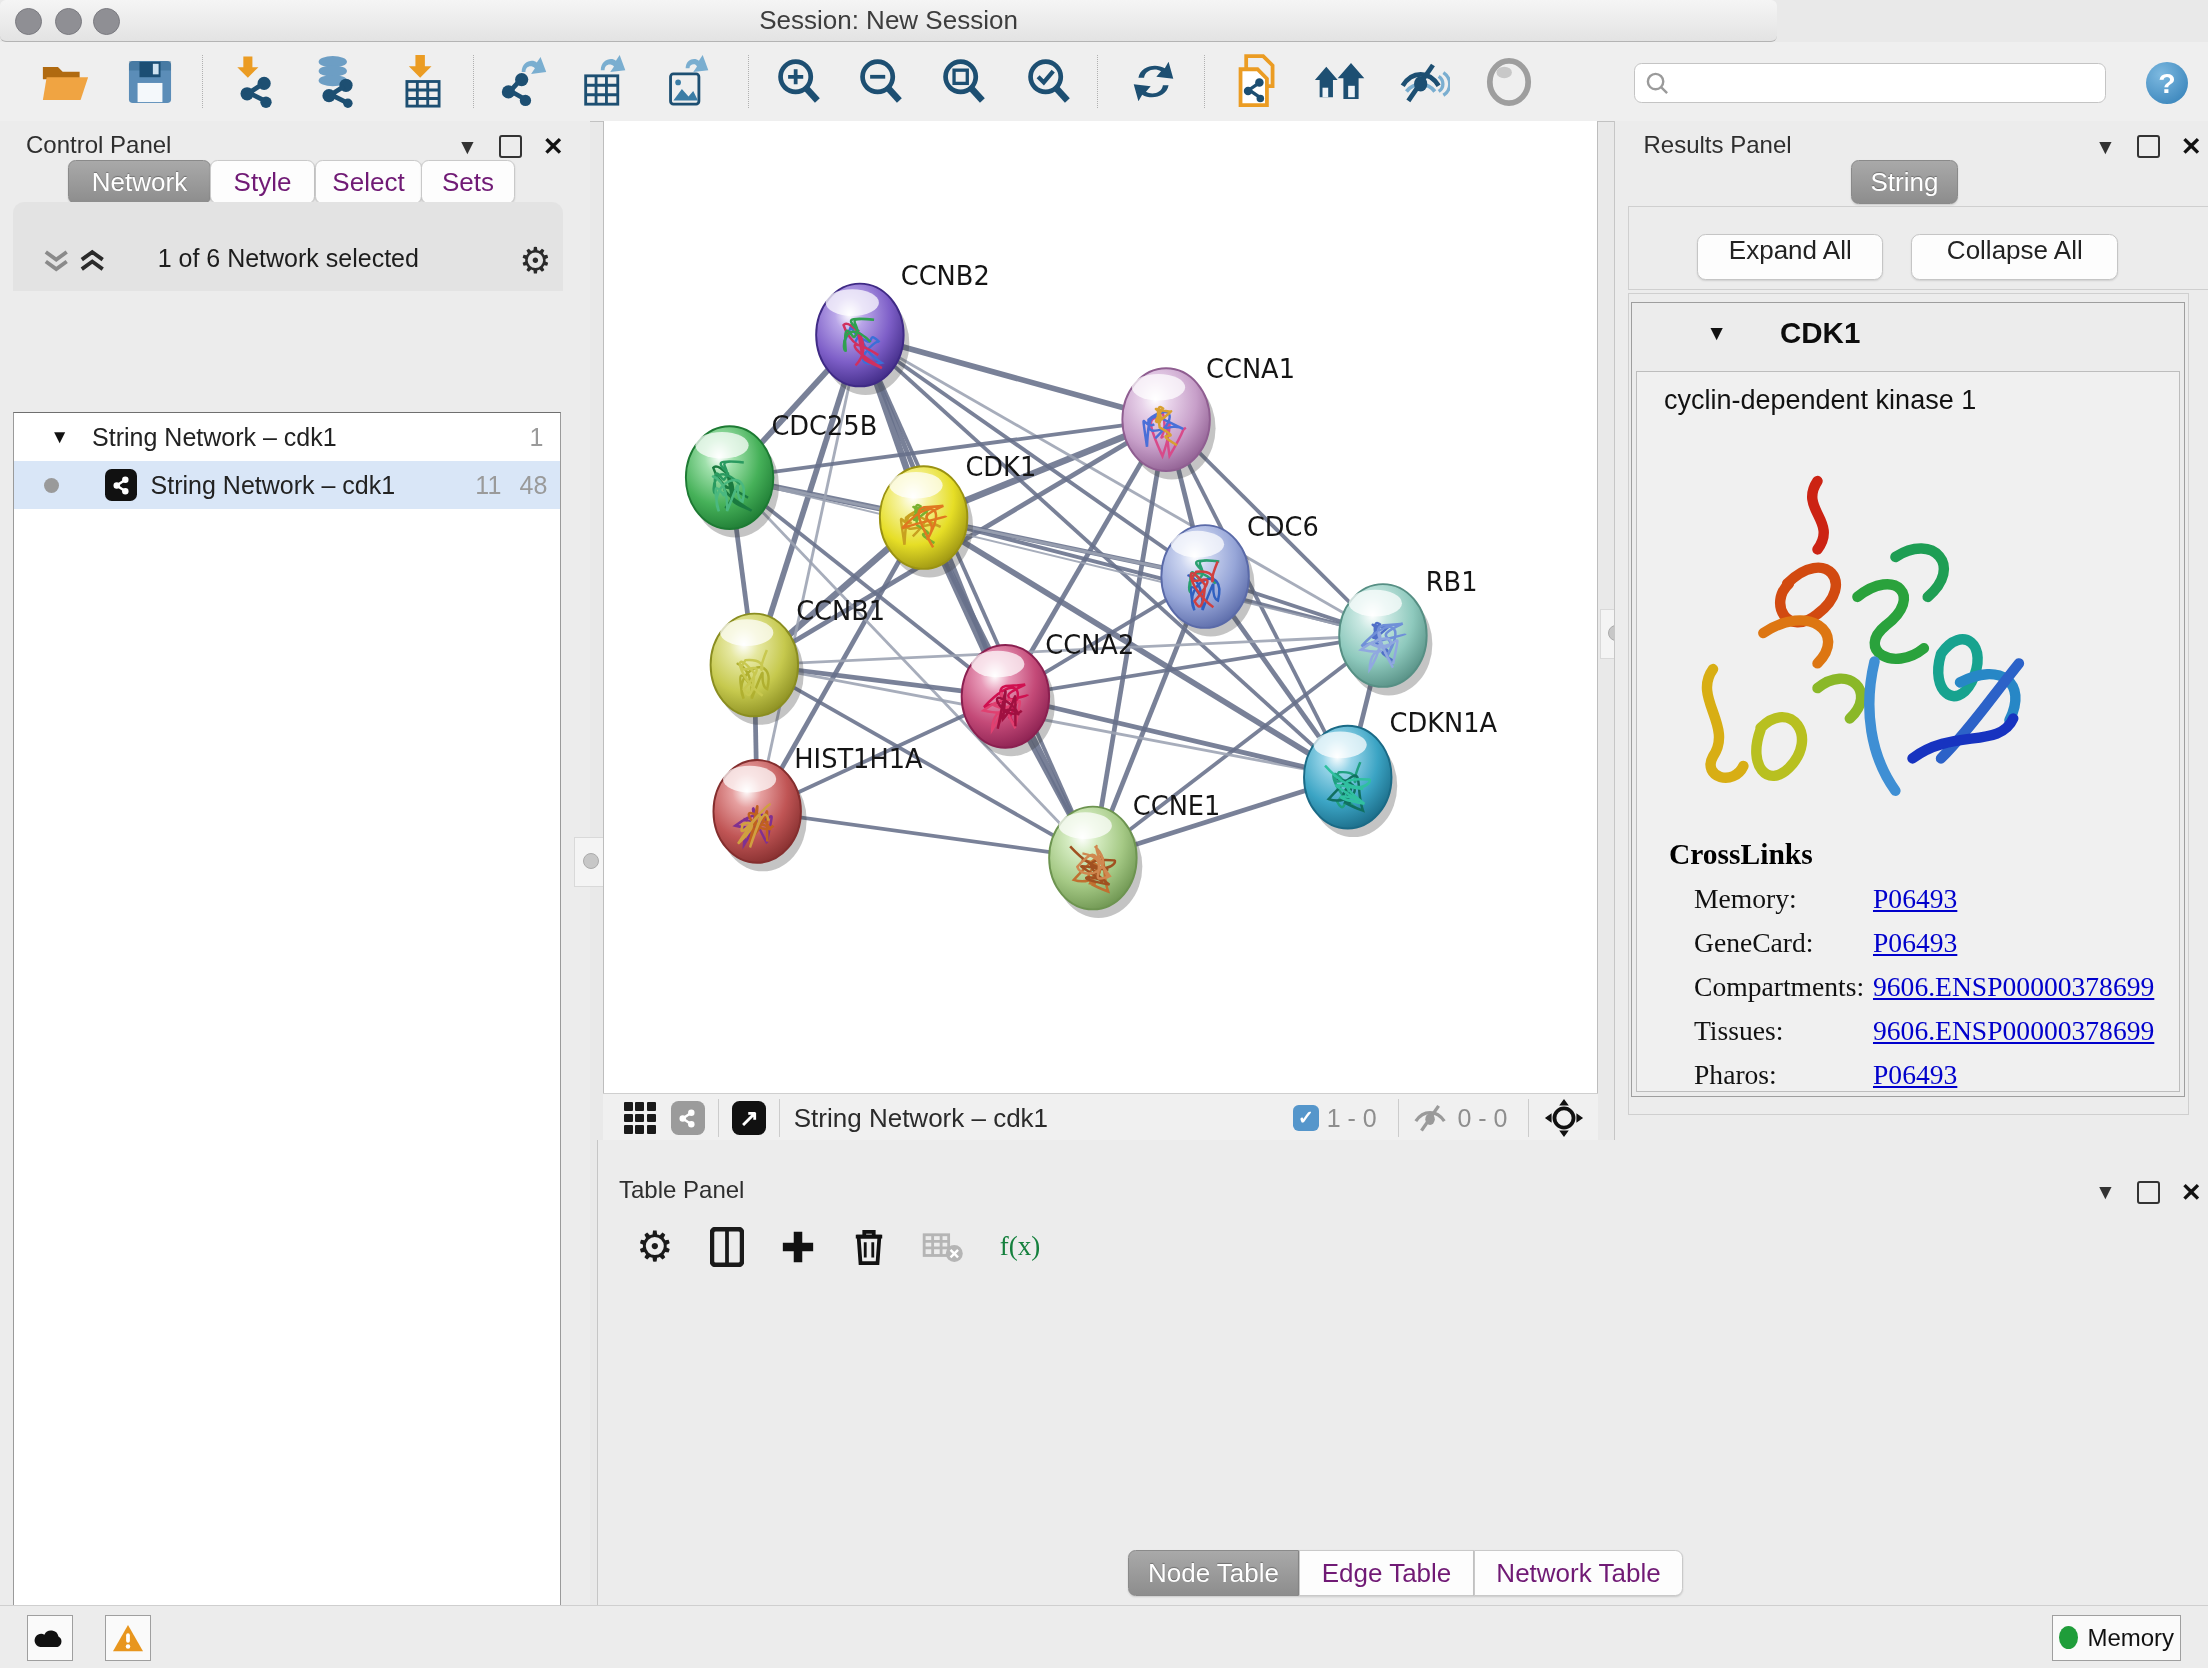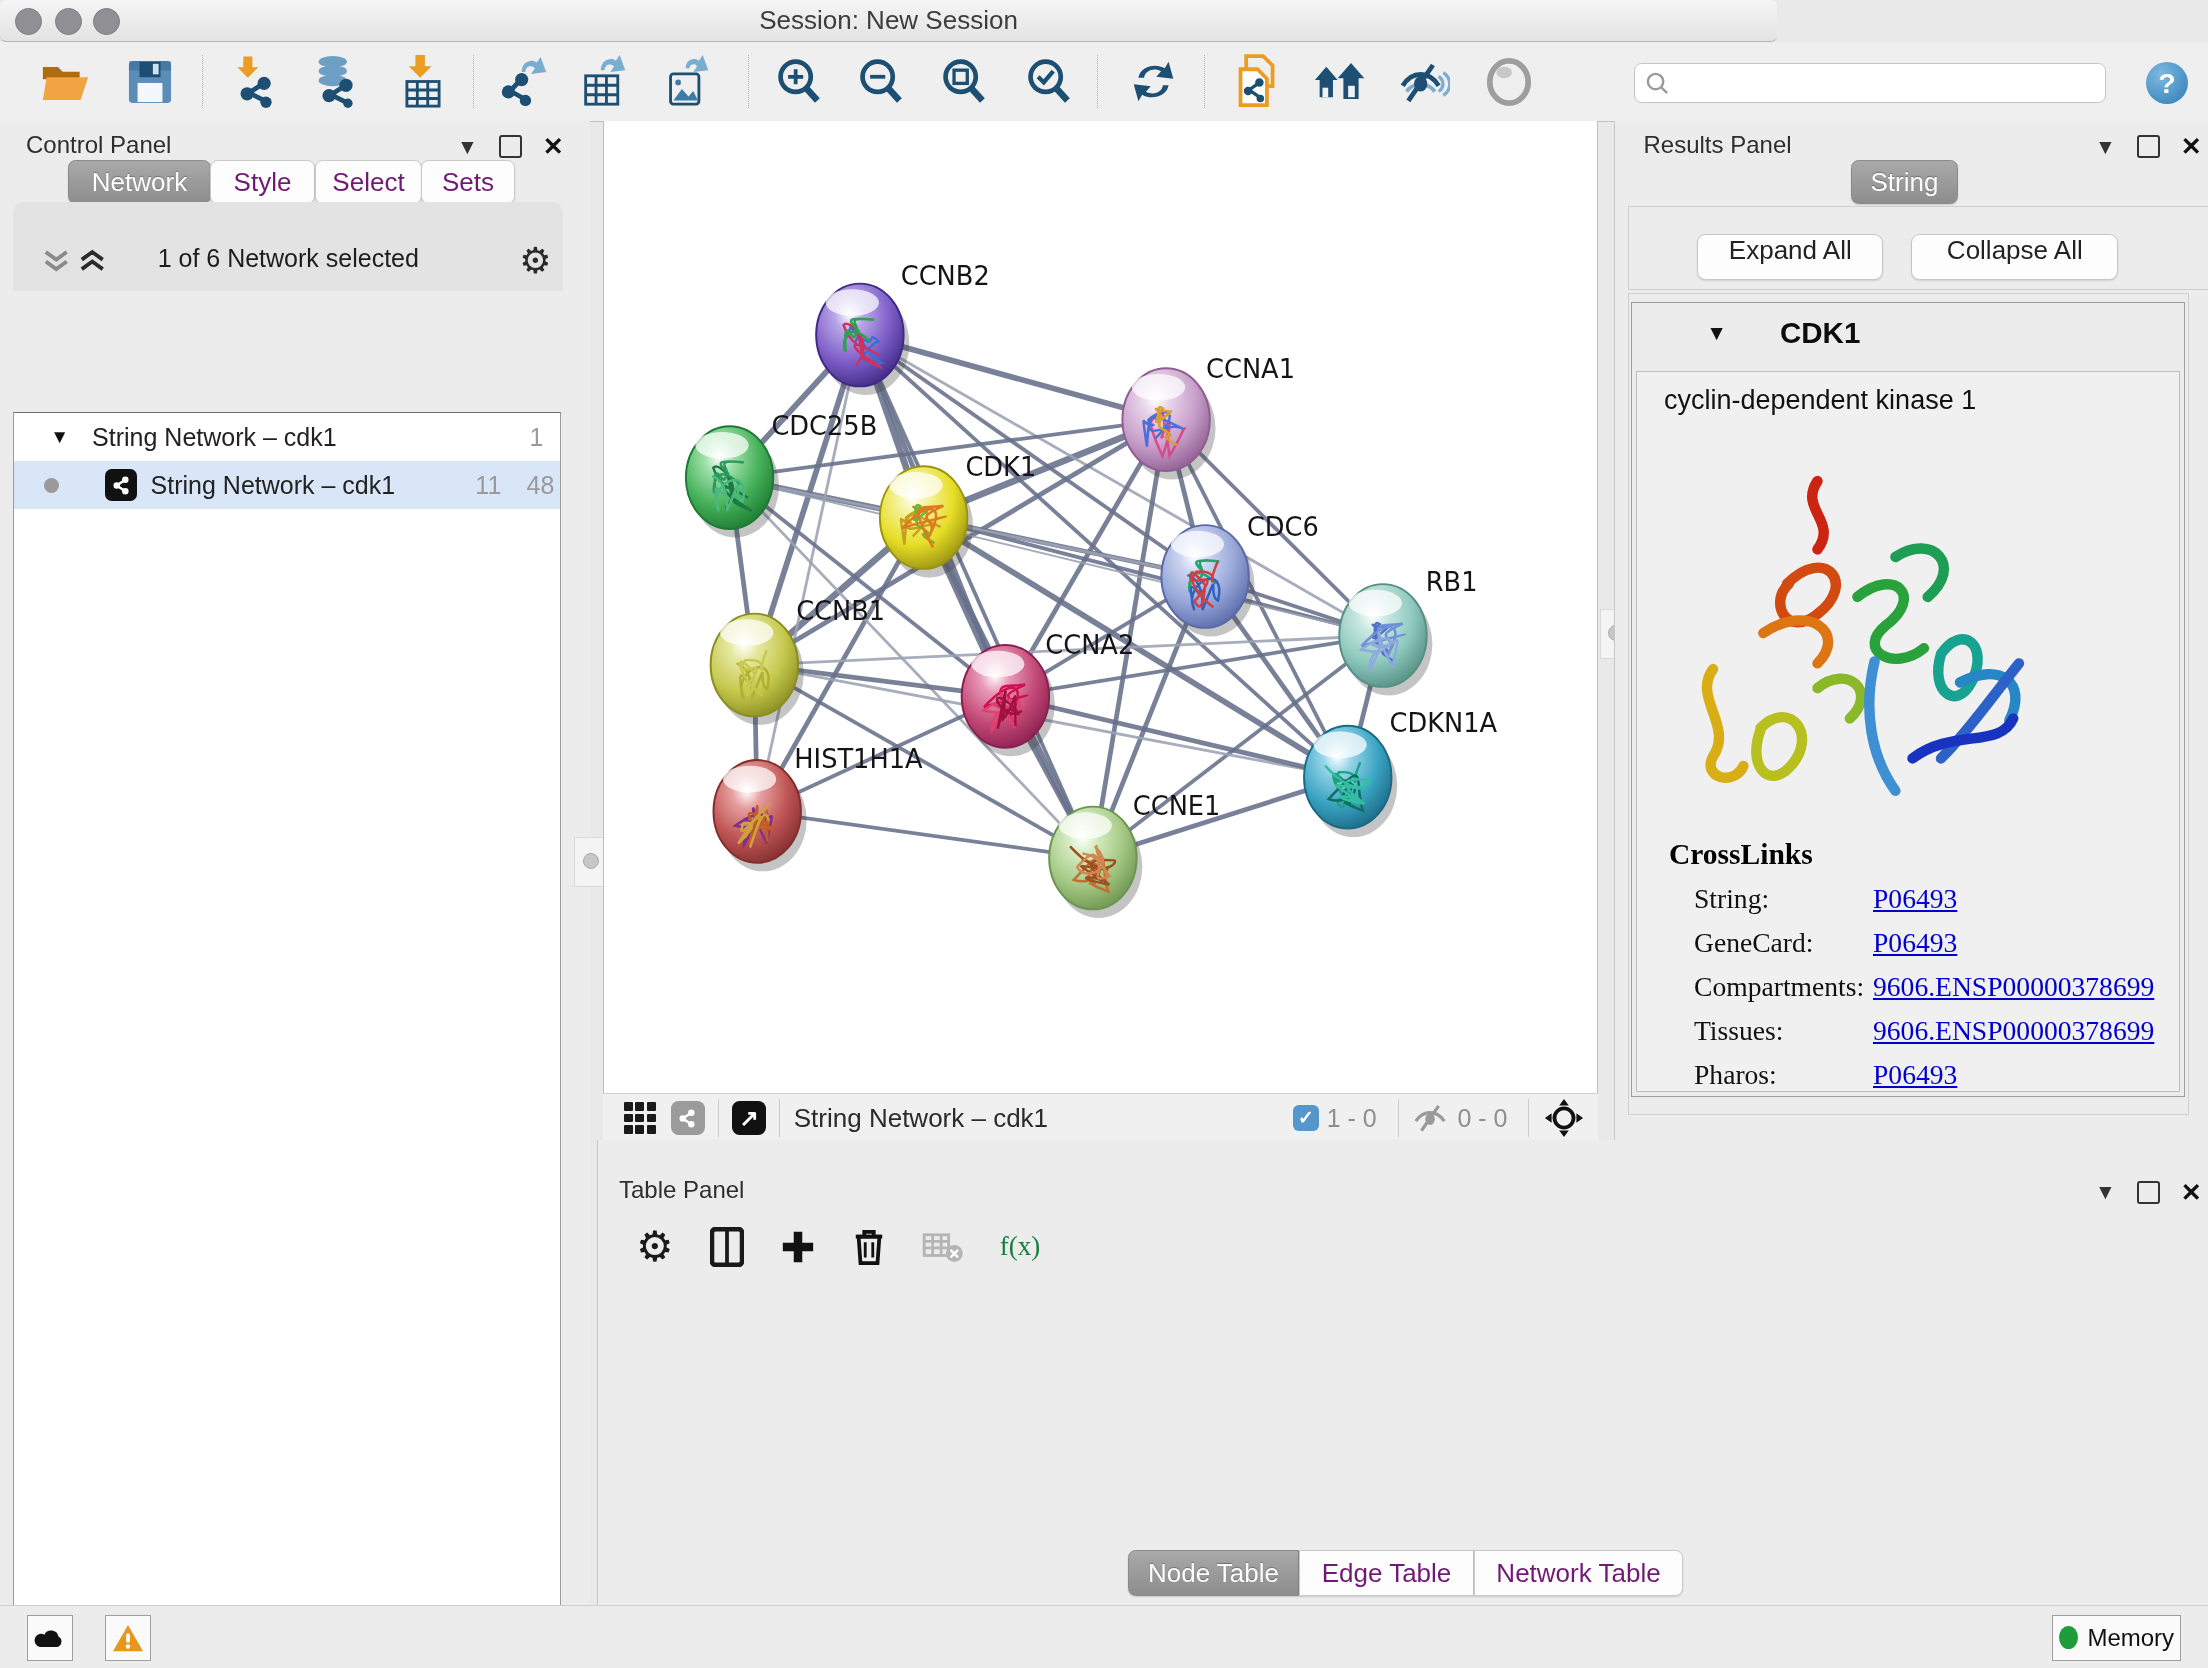--- a/index.html
+++ b/index.html
@@ -293,21 +293,21 @@
               <g fill="#fff">
                 <circle cx="15" cy="5" r="3.4"></circle>
                 <circle cx="6" cy="11" r="3.4"></circle>
                 <circle cx="15" cy="17" r="3.4"></circle>
                 <path d="M15 5 L6 11 l9 6" stroke="#fff" stroke-width="2.6" fill="none"></path>
               </g>
             </svg>
         </span>
         <span style="margin-left:13.3px;">String Network – cdk1</span>
         <span class="count" style="right:59px;">11</span>
-        <span class="count" style="right:6px;">48</span>
+        <span class="count" style="right:13px;">48</span>
       </div>
     </div>
   </div>
 
   <div class="split-box" style="left:574px;top:837px;width:30px;height:48px;"></div>
   <div class="split-circle" style="left:583px;top:853px;"></div>
 
   <div class="abs" id="net-canvas">
     <svg id="net-svg" width="993" height="970" viewBox="0 0 1044 1020">
         <defs>
@@ -610,21 +610,21 @@
               <path d="M280 222 C302 190 332 212 312 252 C296 282 268 262 280 222" stroke="#17a38f"></path>
               <path d="M300 252 C342 230 372 252 352 292" stroke="#2787c6"></path>
               <path d="M362 232 C330 272 310 302 280 332" stroke="#2c62c8"></path>
               <path d="M250 332 C292 300 342 322 356 290" stroke="#1733c0"></path>
               <path d="M210 230 C198 280 206 330 232 366" stroke="#3f8fd4"></path>
             </g>
           </svg>
           <div class="serif" style="padding:15px 0 0 32px;font-size:29.5px;font-weight:bold;color:#000;">CrossLinks</div>
           <div id="crosslinks" class="serif" style="margin-top:5.7px;">
               <div class="xl-row">
-                <span class="xl-label">String:</span>
+                <span class="xl-label">Memory:</span>
                 <span class="xl-link">P06493</span>
               </div>
               <div class="xl-row">
                 <span class="xl-label">GeneCard:</span>
                 <span class="xl-link">P06493</span>
               </div>
               <div class="xl-row">
                 <span class="xl-label">Compartments:</span>
                 <span class="xl-link">9606.ENSP00000378699</span>
               </div>

